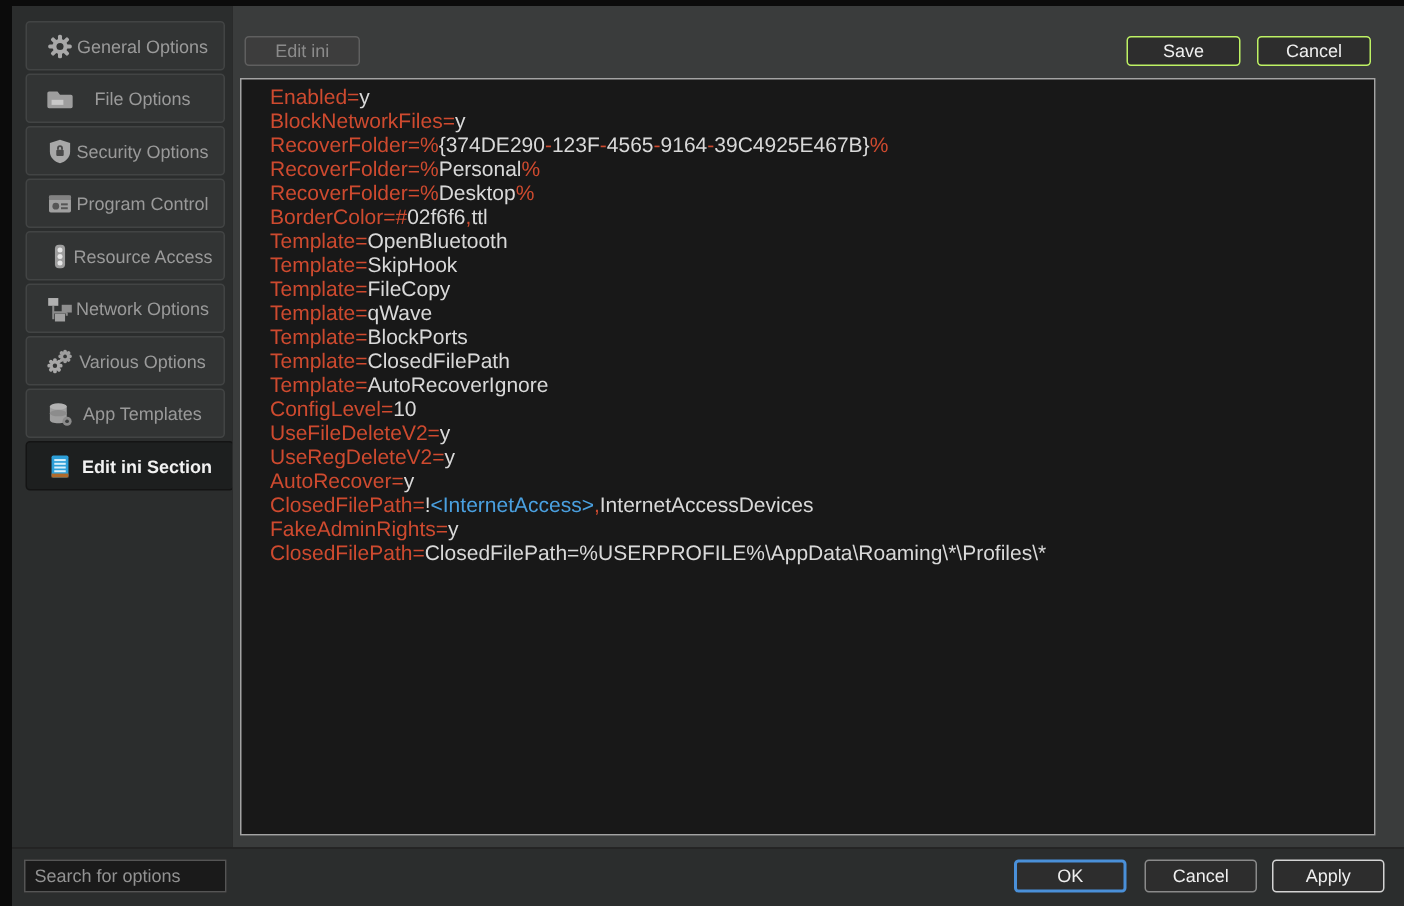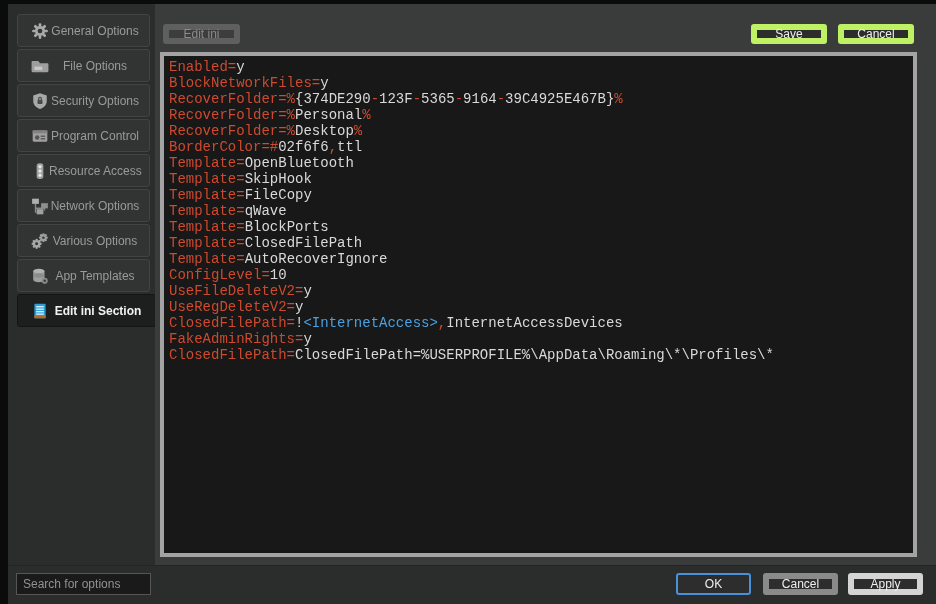--- a/index.html
+++ b/index.html
@@ -11,32 +11,32 @@
 
   .tab{position:relative;box-sizing:border-box;width:133px;height:33px;margin:0 0 2px 9px;
     background:#323434;border:1px solid #424444;border-radius:3px;display:flex;align-items:center;
     color:#9a9a9a;font-size:12px;cursor:pointer;}
   .tabs{padding-top:10px;}
   .tab .tab-icon{width:18px;height:18px;margin-left:13px;flex:0 0 18px;display:inline-block;}
   .tab .tab-icon svg{width:18px;height:18px;display:block;}
   .tab .tab-label{flex:1;text-align:center;padding-right:8px;white-space:nowrap;}
   .tab.selected{width:139px;background:#1d1f1f;border-color:#141414;color:#f2f2f2;font-weight:bold;}
 
-  .btn{position:absolute;box-sizing:border-box;height:20px;background:#2d2d2d;border:6px solid #bef264;
+  .btn{position:absolute;box-sizing:border-box;height:20px;background:#2d2d2d;border:1px solid #bef264;
     border-radius:3px;color:#efefef;font-size:12px;font-family:"Liberation Sans",sans-serif;
     display:flex;align-items:center;justify-content:center;cursor:pointer;padding:0;}
   .btn.disabled{background:#3d3d3d;border-color:#5f5f5f;color:#8b8b8b;}
   .btn-editini{left:8px;top:20px;width:77px;}
   .btn-save{left:596px;top:20px;width:76px;}
   .btn-cancel-top{left:683px;top:20px;width:76px;}
 
   .editor{position:absolute;left:5px;top:48px;width:757px;height:505px;box-sizing:border-box;
-    background:#181818;border:4px solid #a3a3a3;overflow:hidden;cursor:text;
-    font-family:Liberation Mono, monospace;font-size:14px;line-height:16px;
-    padding:3px 0 0 5px;}
+    background:#181818;border:1px solid #a3a3a3;overflow:hidden;cursor:text;
+    font-family:Liberation Sans, sans-serif;font-size:14px;line-height:16px;
+    padding:3px 0 0 19px;}
   .code-line{white-space:pre;}
   .seg-k{color:var(--key-text,#ce4a2f);}
   .seg-v{color:var(--value-text,#d9d9d9);}
   .seg-t{color:var(--tag-text,#4aa0e0);}
 
   .search{position:absolute;left:8px;top:7px;width:135px;height:22px;box-sizing:border-box;
     background:#1a1a1a;border:1px solid #555;color:#cfcfcf;font-size:12px;padding:0 6px;
     font-family:"Liberation Sans",sans-serif;outline:none;}
   .search::placeholder{color:#929292;}
   .fbtn{top:7px;width:75px;height:22px;}
@@ -173,34 +173,35 @@
   </div>
 
   <div class="main">
     <button class="btn disabled btn-editini">Edit ini</button>
     <button class="btn btn-save">Save</button>
     <button class="btn btn-cancel-top">Cancel</button>
 
     <div class="editor">
         <div class="code-line"><span class="seg-k">Enabled=</span><span class="seg-v">y</span></div>
         <div class="code-line"><span class="seg-k">BlockNetworkFiles=</span><span class="seg-v">y</span></div>
-        <div class="code-line"><span class="seg-k">RecoverFolder=%</span><span class="seg-v">{374DE290</span><span class="seg-k">-</span><span class="seg-v">123F</span><span class="seg-k">-</span><span class="seg-v">5365</span><span class="seg-k">-</span><span class="seg-v">9164</span><span class="seg-k">-</span><span class="seg-v">39C4925E467B}</span><span class="seg-k">%</span></div>
+        <div class="code-line"><span class="seg-k">RecoverFolder=%</span><span class="seg-v">{374DE290</span><span class="seg-k">-</span><span class="seg-v">123F</span><span class="seg-k">-</span><span class="seg-v">4565</span><span class="seg-k">-</span><span class="seg-v">9164</span><span class="seg-k">-</span><span class="seg-v">39C4925E467B}</span><span class="seg-k">%</span></div>
         <div class="code-line"><span class="seg-k">RecoverFolder=%</span><span class="seg-v">Personal</span><span class="seg-k">%</span></div>
         <div class="code-line"><span class="seg-k">RecoverFolder=%</span><span class="seg-v">Desktop</span><span class="seg-k">%</span></div>
         <div class="code-line"><span class="seg-k">BorderColor=#</span><span class="seg-v">02f6f6</span><span class="seg-k">,</span><span class="seg-v">ttl</span></div>
         <div class="code-line"><span class="seg-k">Template=</span><span class="seg-v">OpenBluetooth</span></div>
         <div class="code-line"><span class="seg-k">Template=</span><span class="seg-v">SkipHook</span></div>
         <div class="code-line"><span class="seg-k">Template=</span><span class="seg-v">FileCopy</span></div>
         <div class="code-line"><span class="seg-k">Template=</span><span class="seg-v">qWave</span></div>
         <div class="code-line"><span class="seg-k">Template=</span><span class="seg-v">BlockPorts</span></div>
         <div class="code-line"><span class="seg-k">Template=</span><span class="seg-v">ClosedFilePath</span></div>
         <div class="code-line"><span class="seg-k">Template=</span><span class="seg-v">AutoRecoverIgnore</span></div>
         <div class="code-line"><span class="seg-k">ConfigLevel=</span><span class="seg-v">10</span></div>
         <div class="code-line"><span class="seg-k">UseFileDeleteV2=</span><span class="seg-v">y</span></div>
         <div class="code-line"><span class="seg-k">UseRegDeleteV2=</span><span class="seg-v">y</span></div>
+        <div class="code-line"><span class="seg-k">AutoRecover=</span><span class="seg-v">y</span></div>
         <div class="code-line"><span class="seg-k">ClosedFilePath=</span><span class="seg-v">!</span><span class="seg-t">&lt;InternetAccess&gt;</span><span class="seg-k">,</span><span class="seg-v">InternetAccessDevices</span></div>
         <div class="code-line"><span class="seg-k">FakeAdminRights=</span><span class="seg-v">y</span></div>
         <div class="code-line"><span class="seg-k">ClosedFilePath=</span><span class="seg-v">ClosedFilePath=%USERPROFILE%\AppData\Roaming\*\Profiles\*</span></div>
       </div>
   </div>
 
   <div class="bottombar">
     <input class="search" type="text" placeholder="Search for options" style="">
     <button class="btn fbtn btn-ok">OK</button>
     <button class="btn fbtn btn-cancel-bottom">Cancel</button>

